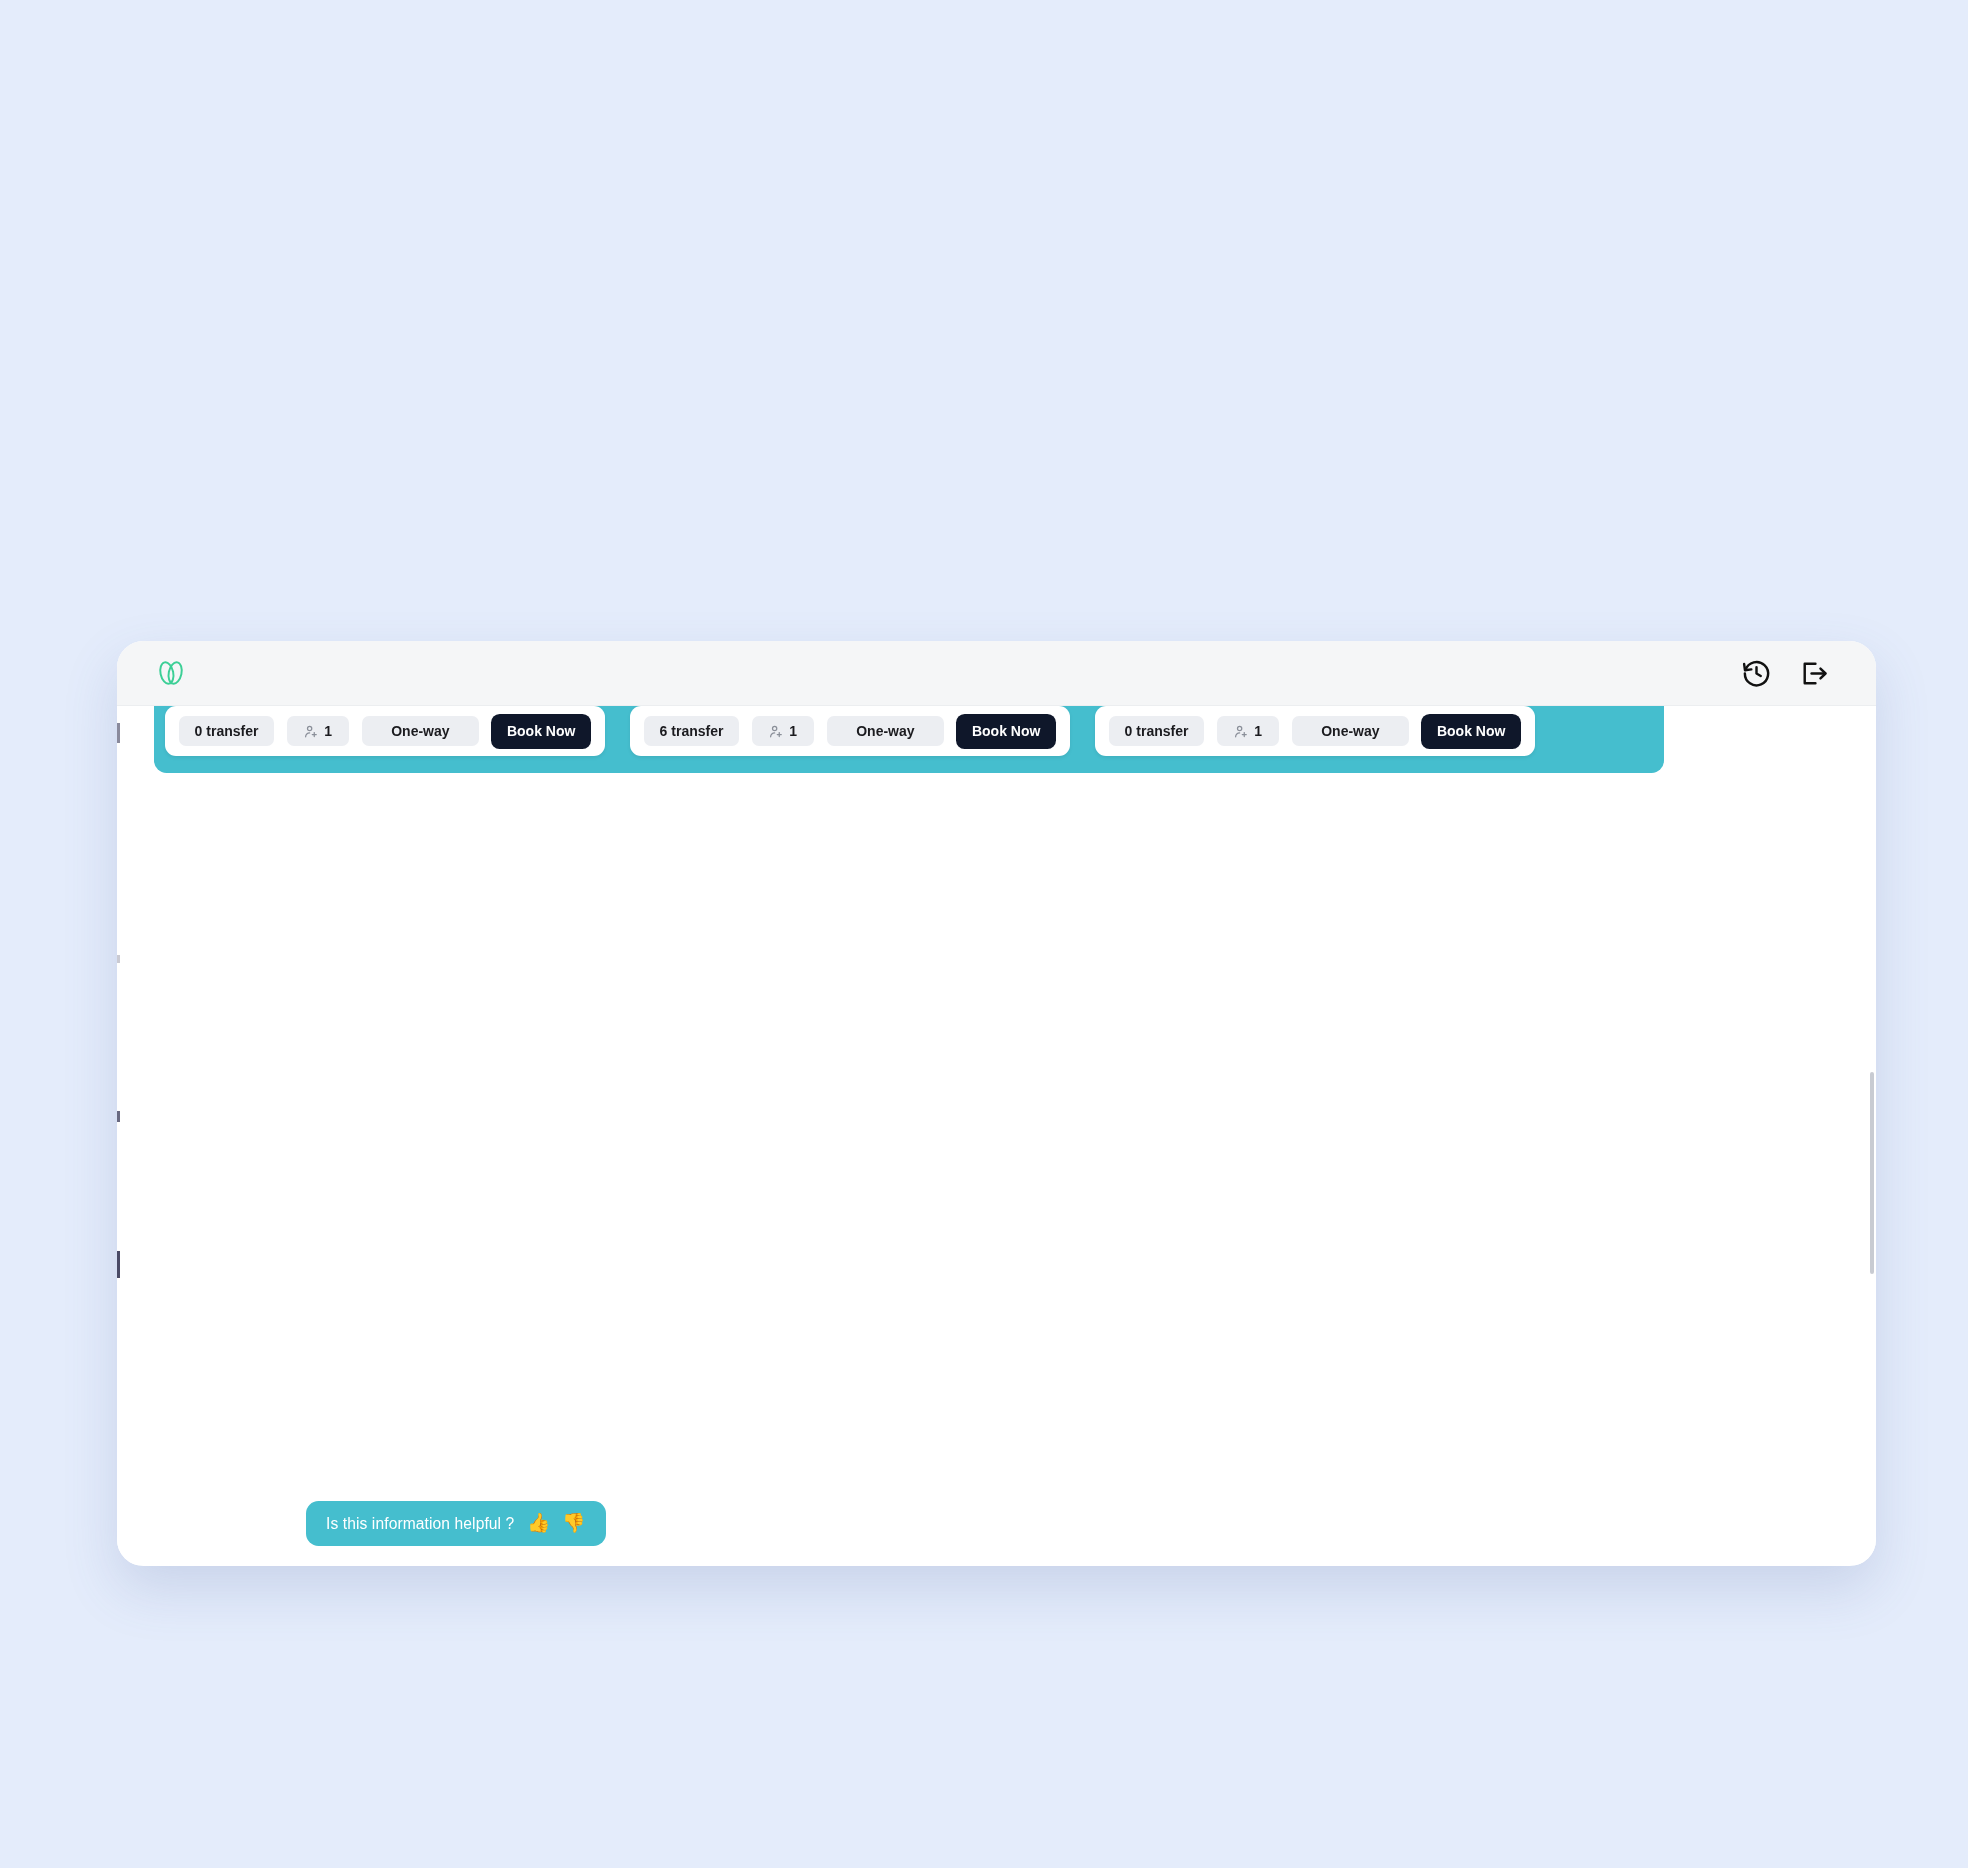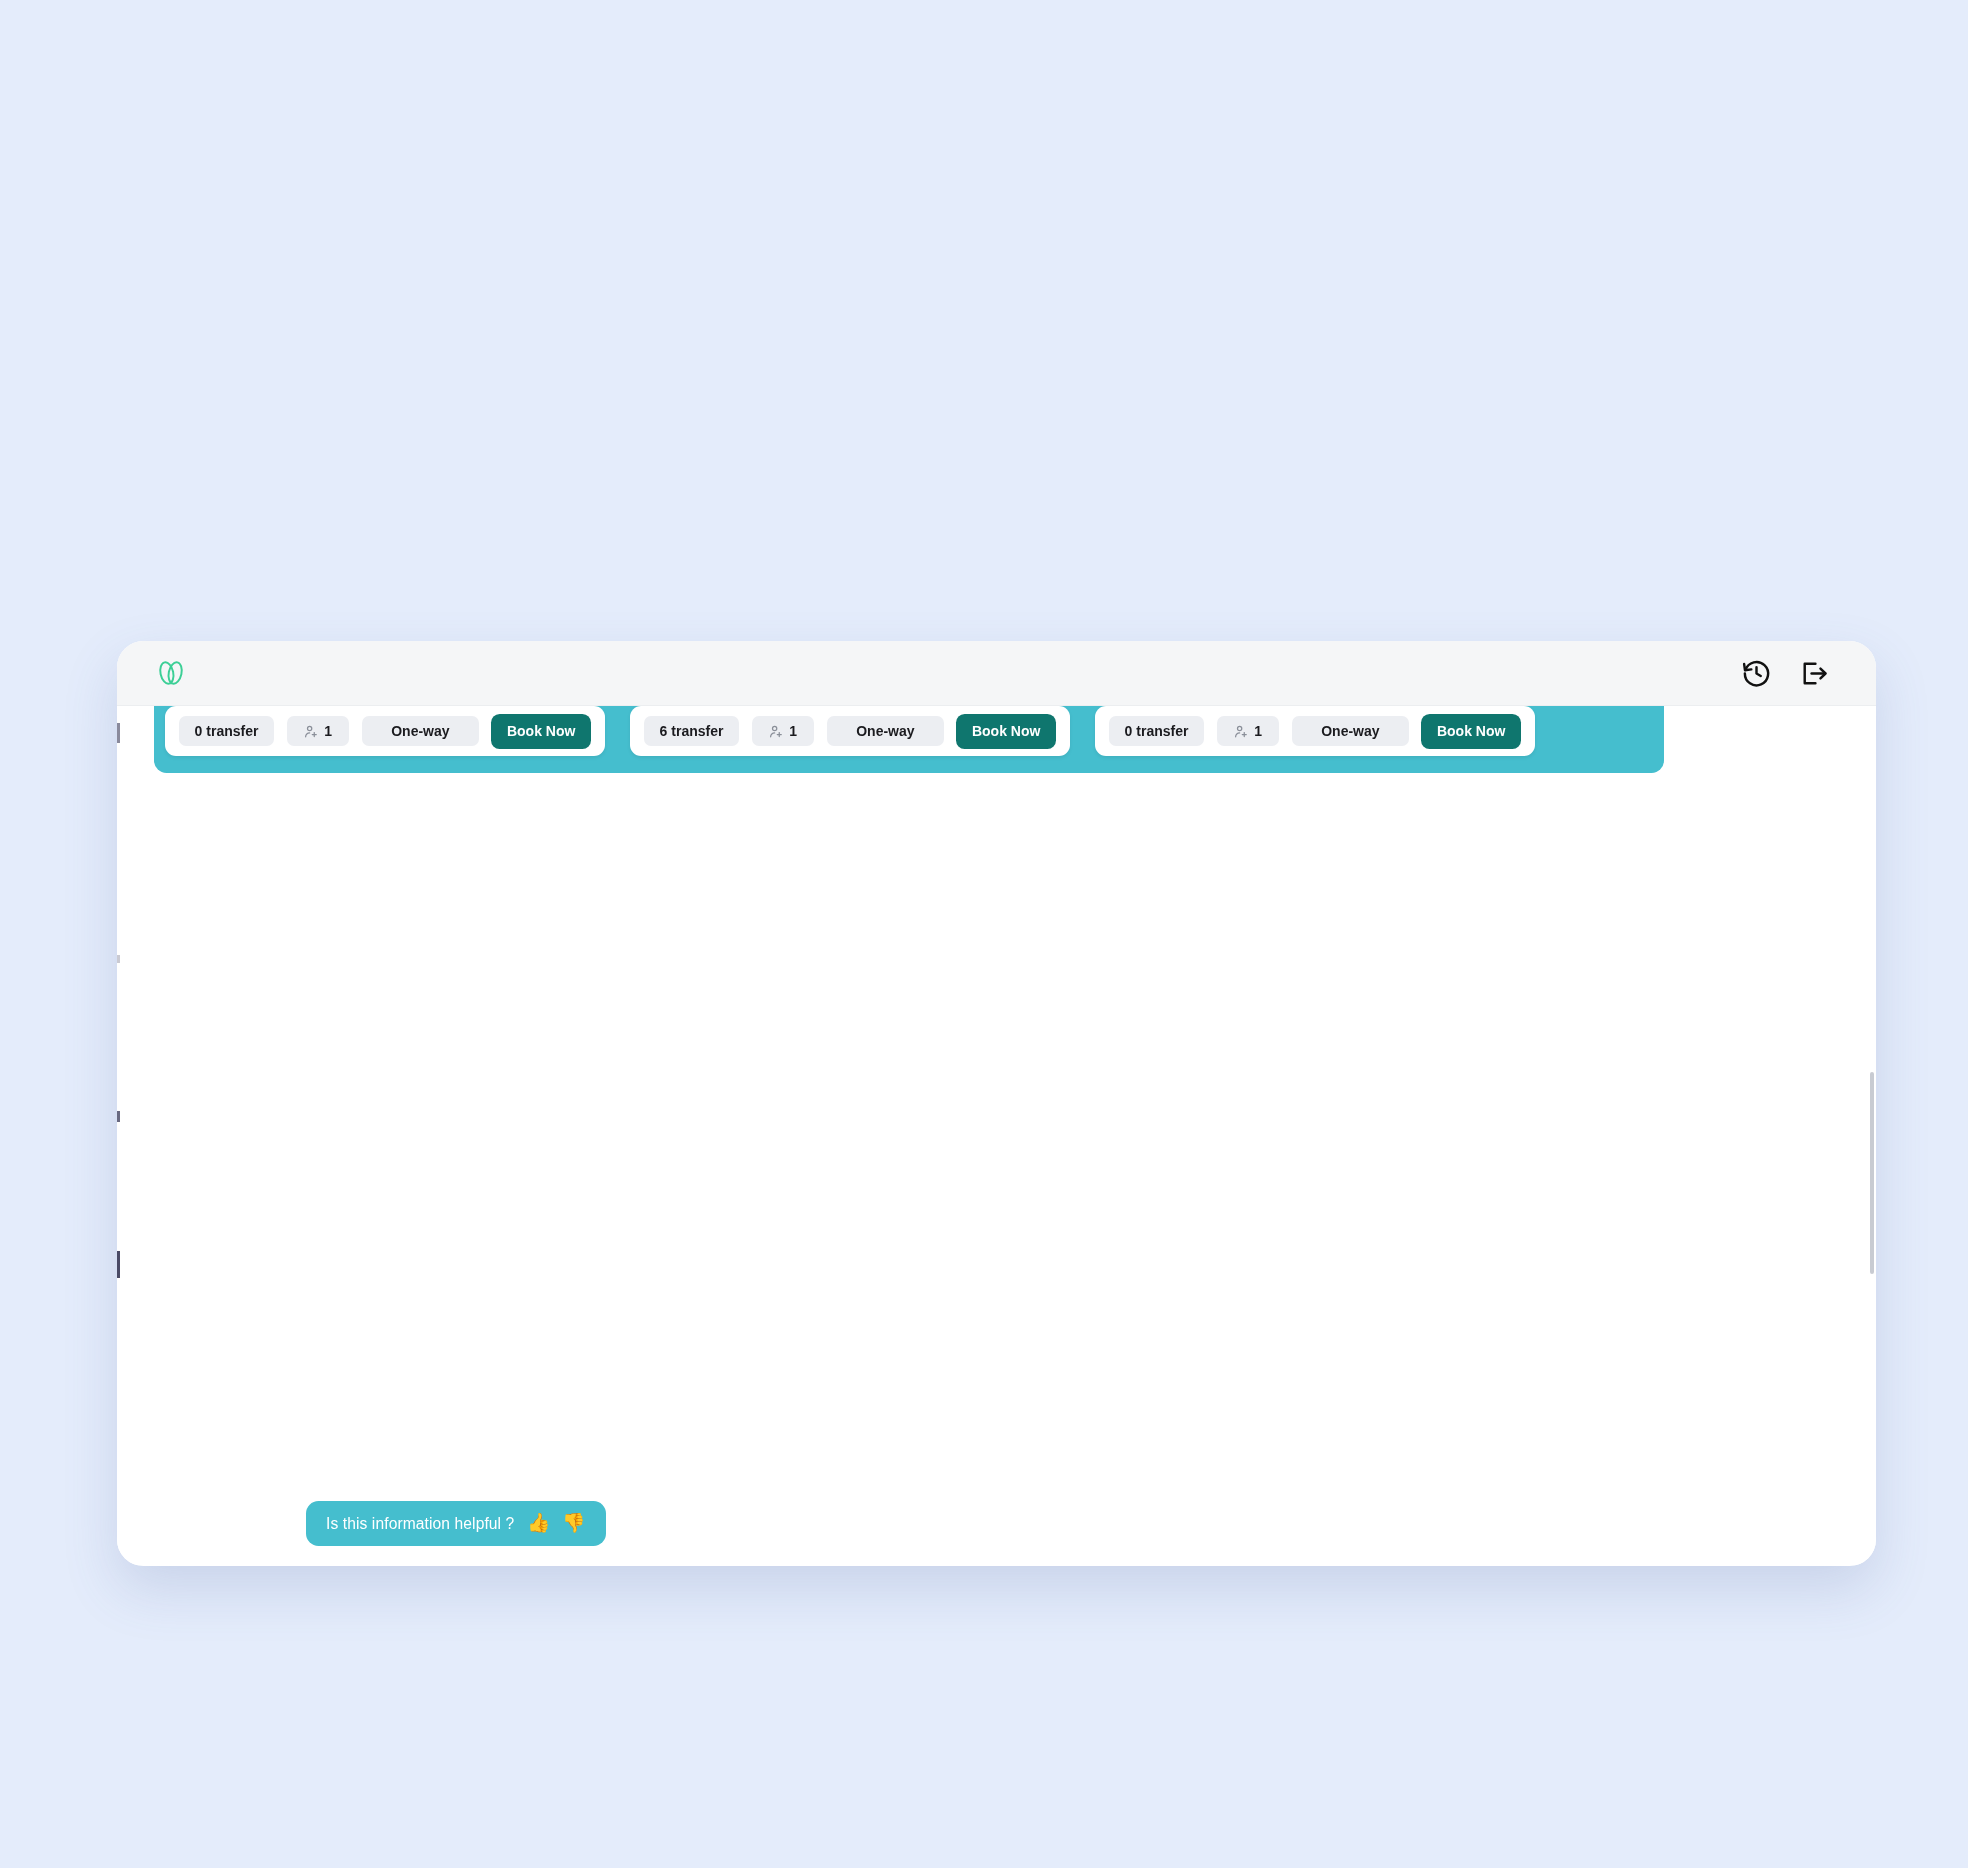--- a/index.html
+++ b/index.html
@@ -94,21 +94,21 @@
     font-weight: 700;
     color: #1b1b1f;
     padding: 0 15.6px;
     white-space: nowrap;
   }
   .tag-transfer { width: 97px; }
   .tag-pax { width: 64px; }
   .tag-trip { width: 120px; }
   .pax-icon { width: 15px; height: 15px; display: block; flex: 0 0 auto; }
   .book-now {
-    background: #0f766e;
+    background: #0f172a;
     color: #ffffff;
     border: none;
     border-radius: 8.6px;
     height: 35px;
     padding: 0 15.6px;
     font-family: "Liberation Sans", sans-serif;
     font-size: 14px;
     font-weight: 700;
     cursor: pointer;
     white-space: nowrap;

